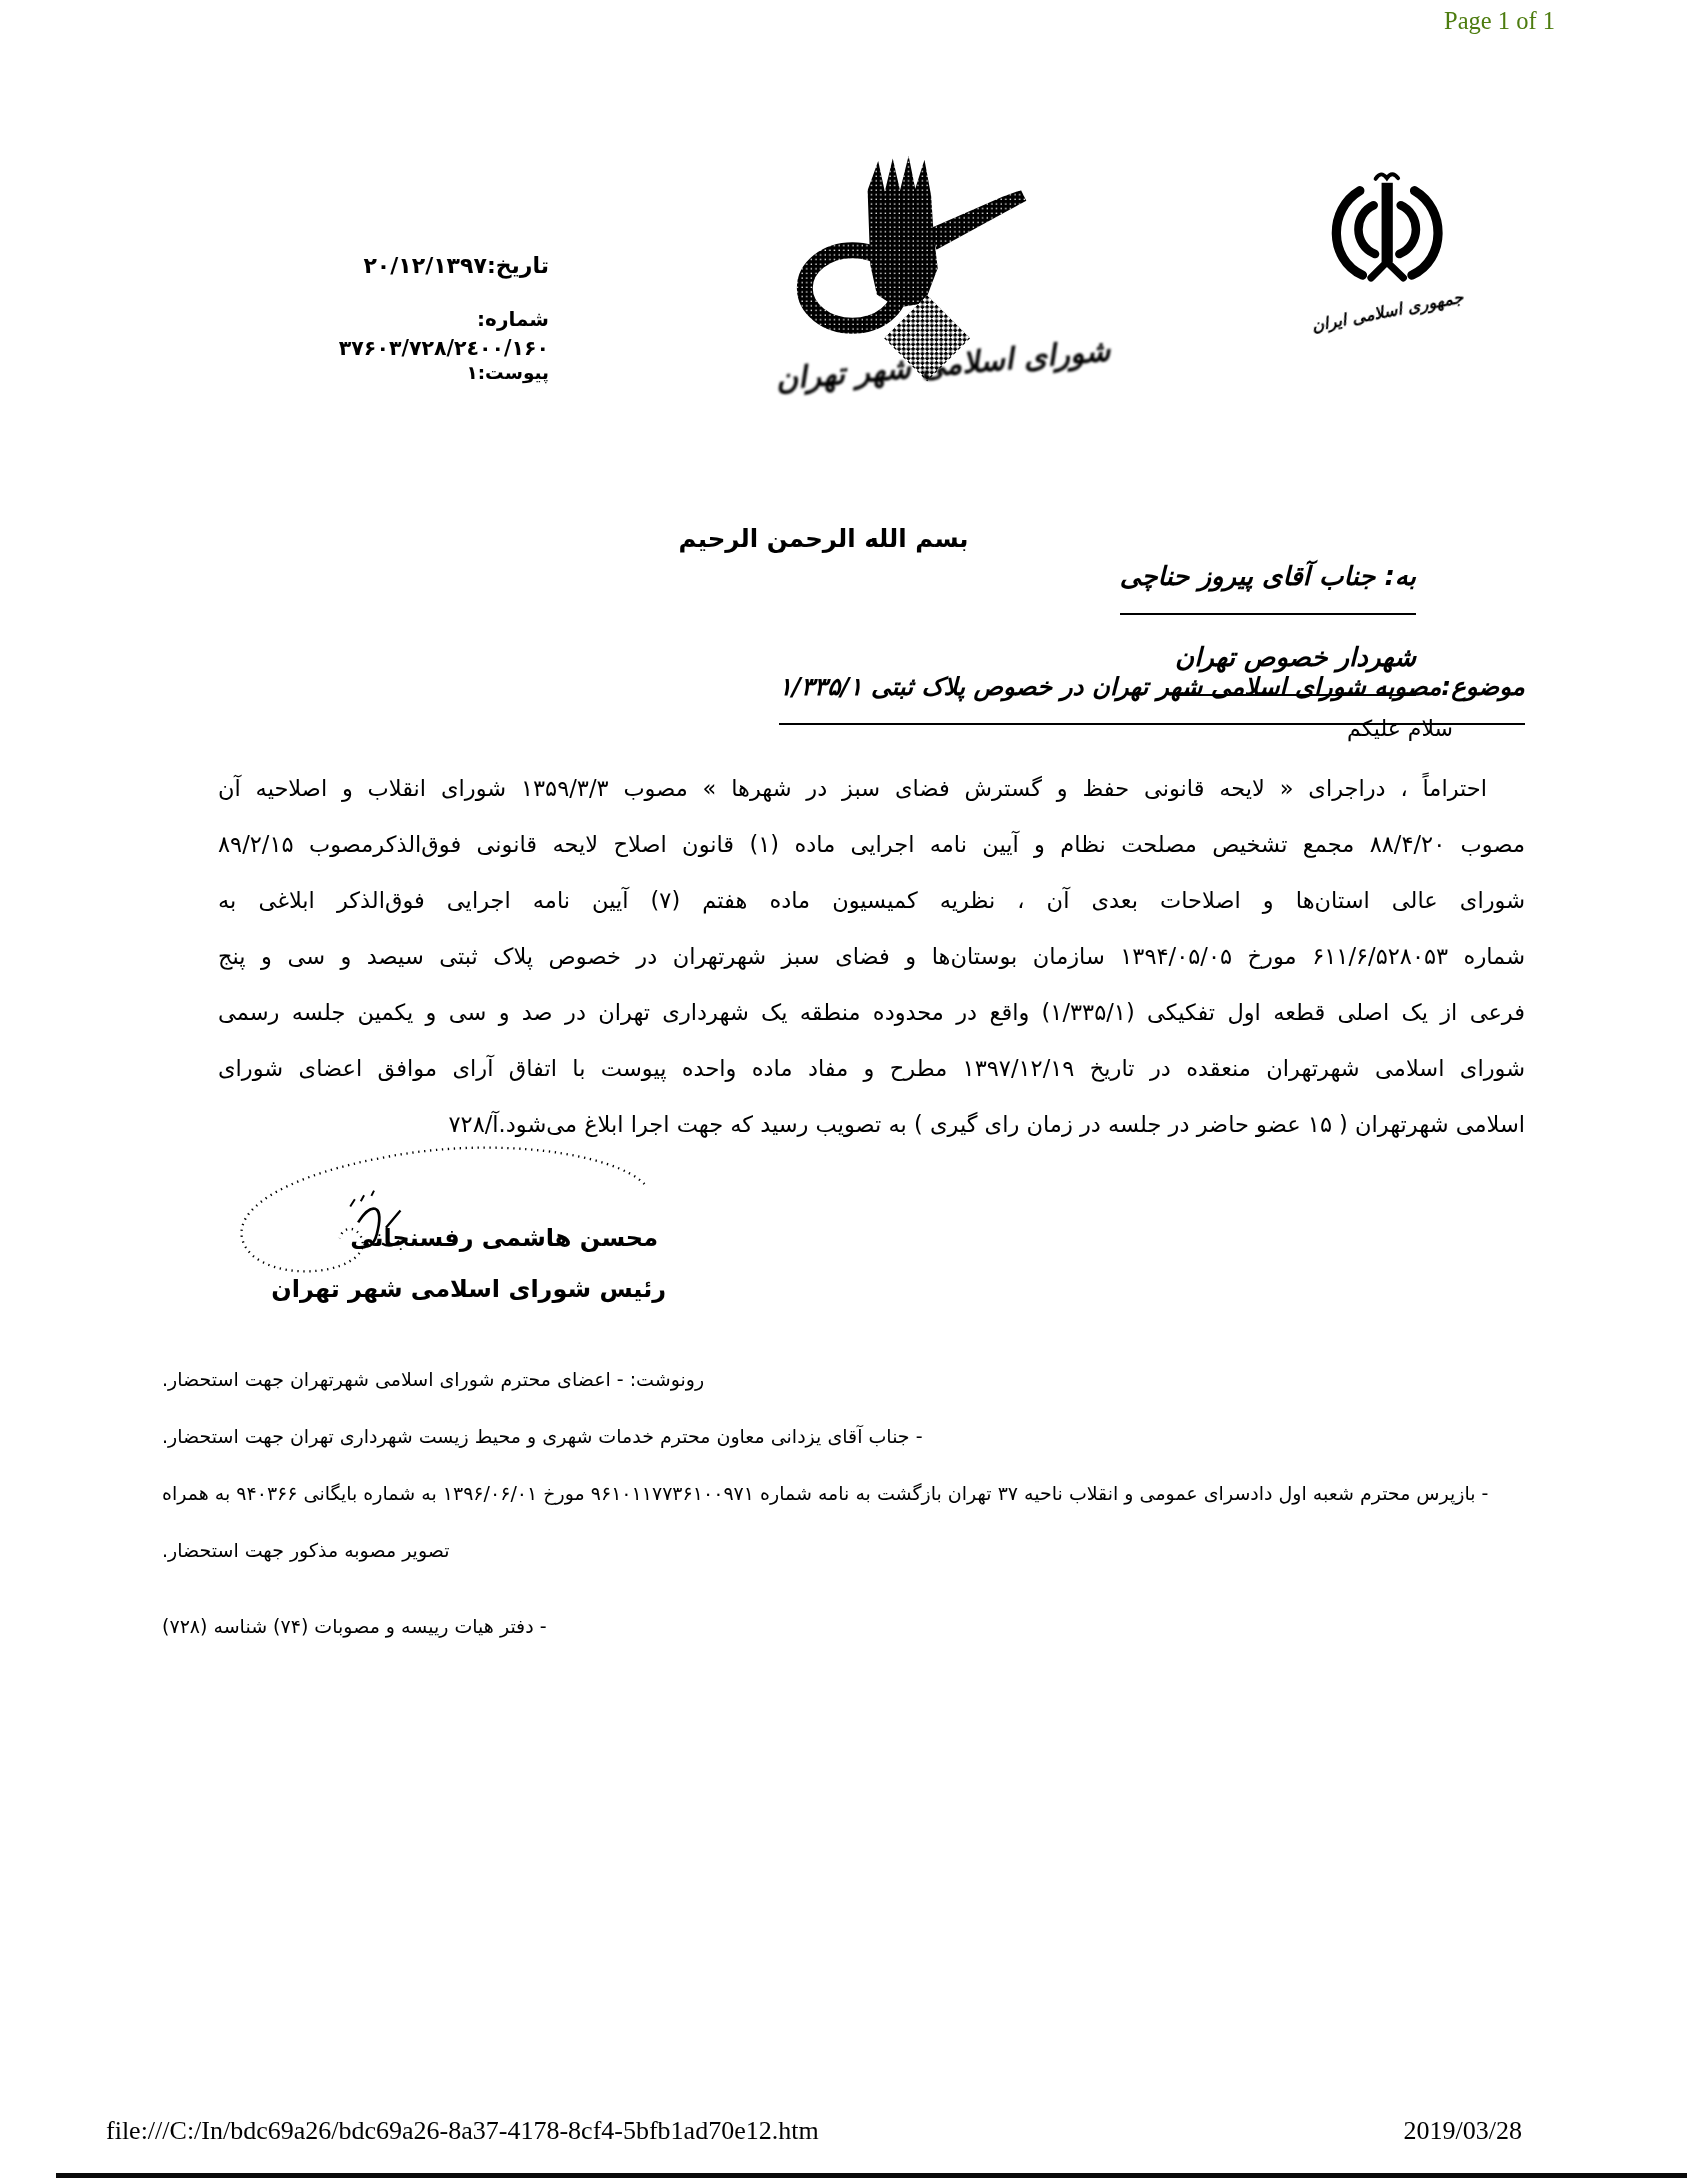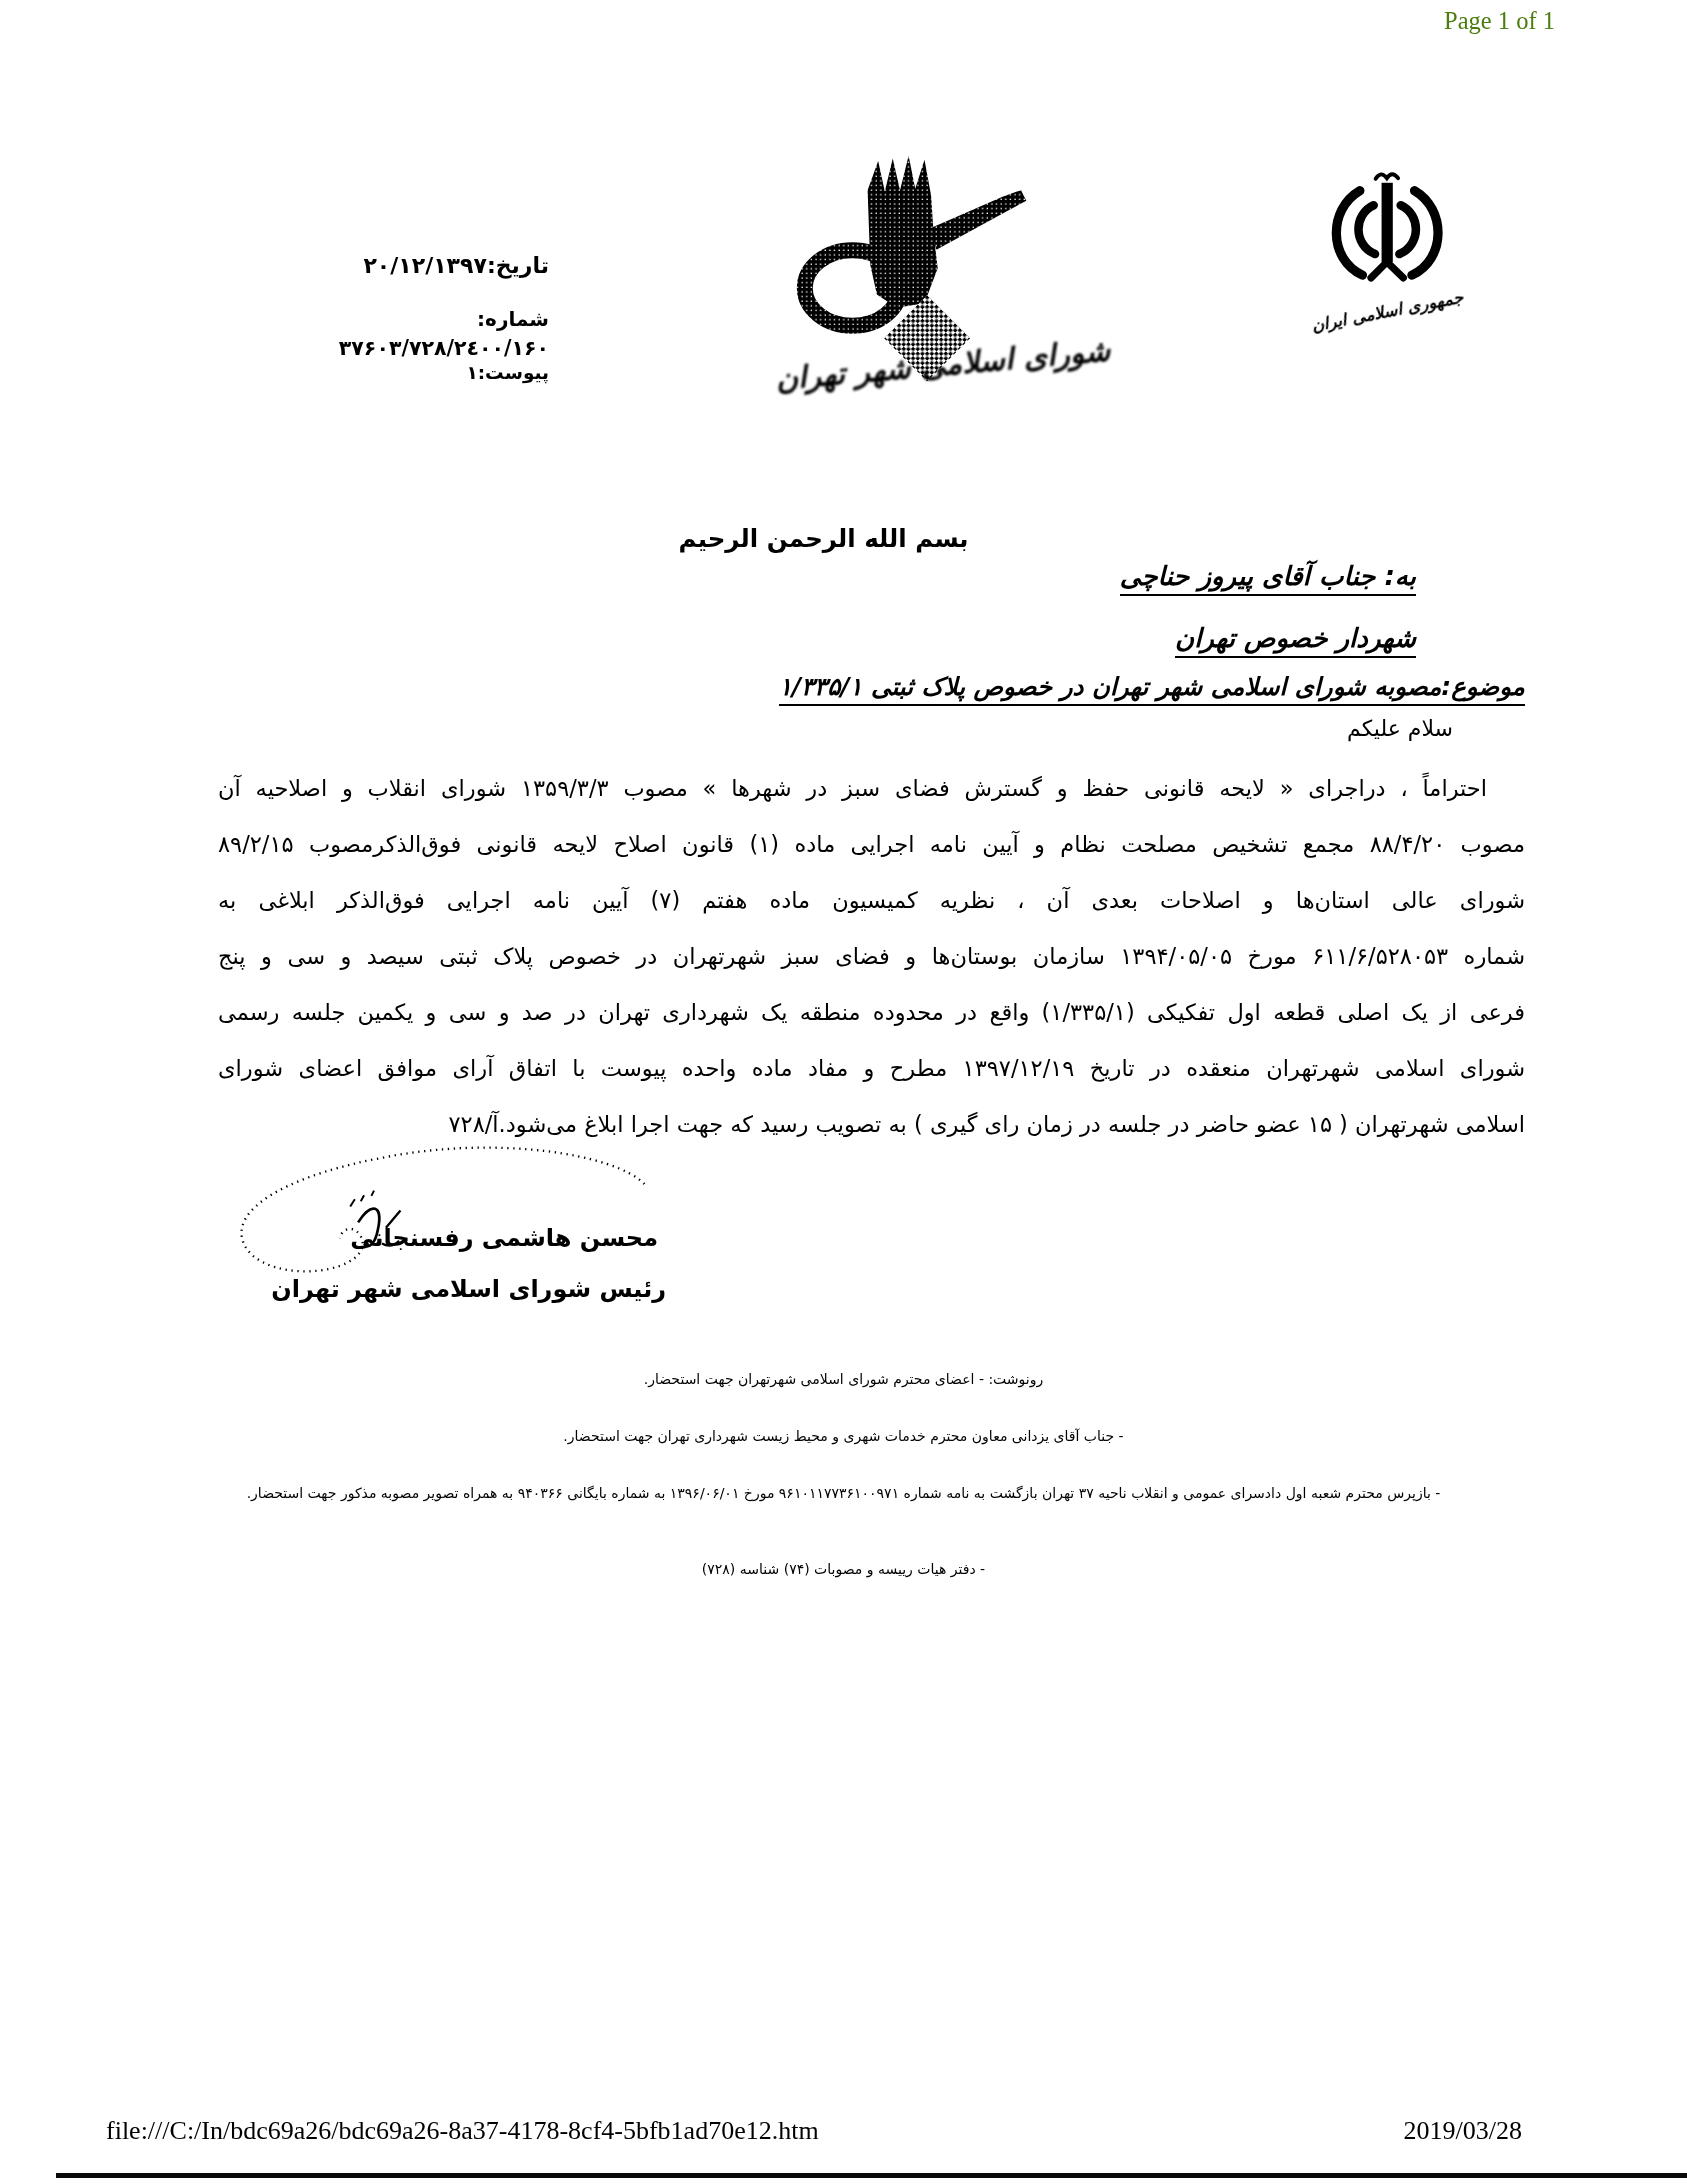--- a/index.html
+++ b/index.html
@@ -32,21 +32,21 @@
         font-size:16.5px;font-style:italic;font-weight:bold;transform:rotate(-11deg);filter:blur(0.7px);}
 
   
   .bismillah{position:absolute;top:524px;left:0;width:1647px;text-align:center;direction:rtl;
         font-size:24.5px;font-weight:bold;filter:blur(0.2px);}
 
   
   .recipient{position:absolute;right:271px;top:561px;direction:rtl;text-align:right;
         font-weight:bold;font-style:italic;font-size:26px;}
   .recipient .line{margin-bottom:26.5px;}
-  .u{display:inline-block;border-bottom:2.6px solid #000;padding-bottom:3px;}
+  .u{display:inline-block;border-bottom:2.6px solid #000;padding-bottom:22px;}
 
   
   .subject-wrap{position:absolute;right:162px;top:672px;direction:rtl;text-align:right;
         font-weight:bold;font-style:italic;font-size:24.5px;}
 
   
   .salutation{position:absolute;right:234px;top:716px;direction:rtl;font-size:22px;filter:blur(0.1px);}
 
   
   .body-block{position:absolute;left:218px;top:760px;width:1307px;direction:rtl;
@@ -57,22 +57,22 @@
 
   
   .sig{position:absolute;left:218px;top:1143px;width:476px;height:205px;}
   .sig svg{position:absolute;left:0;top:0;}
   .sig-name{position:absolute;right:36px;top:81px;direction:rtl;font-size:24px;font-weight:bold;
         filter:blur(0.6px);letter-spacing:1.3px;}
   .sig-title{position:absolute;right:28px;top:132px;direction:rtl;font-size:24px;font-weight:bold;
         filter:blur(0.6px);letter-spacing:0.7px;}
 
   
-  .cc{position:absolute;right:162px;top:1351px;width:1363px;direction:rtl;text-align:center;
-        font-size:14px;line-height:57px;filter:blur(0.1px);}
+  .cc{position:absolute;right:162px;top:1351px;width:1363px;direction:rtl;text-align:left;
+        font-size:19px;line-height:57px;filter:blur(0.1px);}
   .cc-last{margin-top:18.5px;}
 
   
   .footer-url{position:absolute;left:106px;top:2116px;font-size:26px;}
   .footer-date{position:absolute;right:165px;top:2116px;font-size:26px;}
 
   
   .scan-line{position:absolute;left:56px;right:0;top:2173px;height:4.6px;background:#0a0a0a;}
 </style>
 </head>

